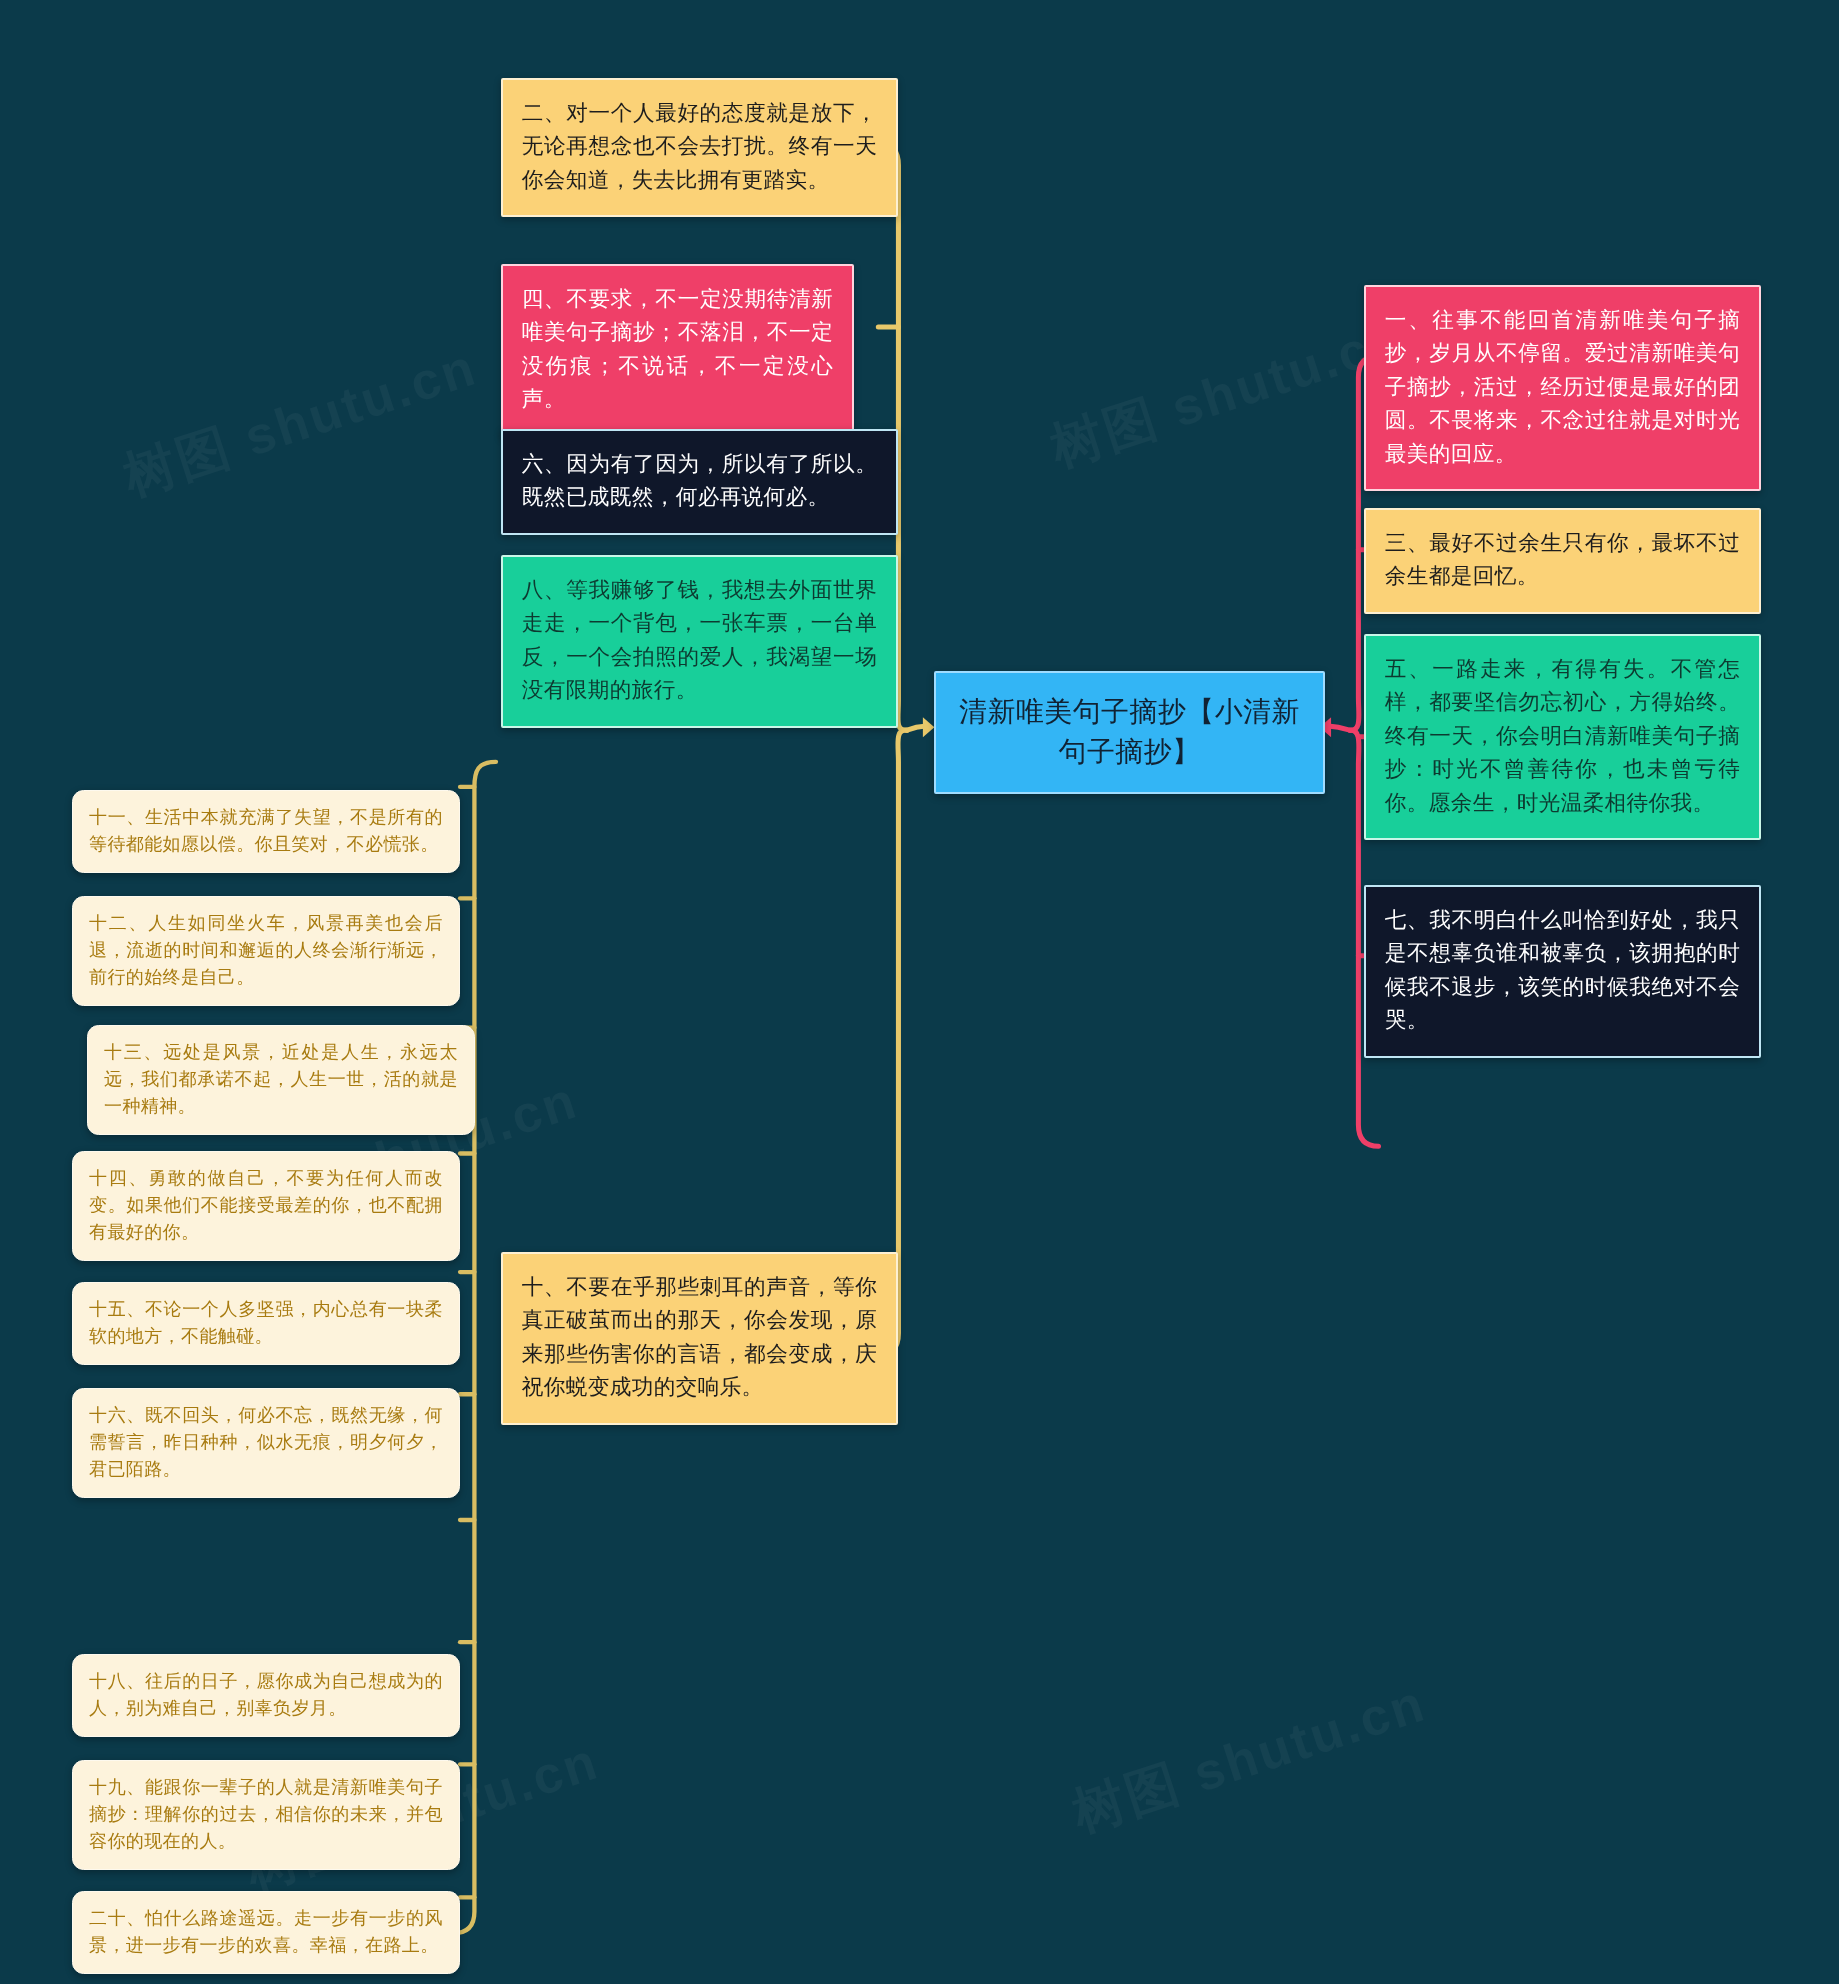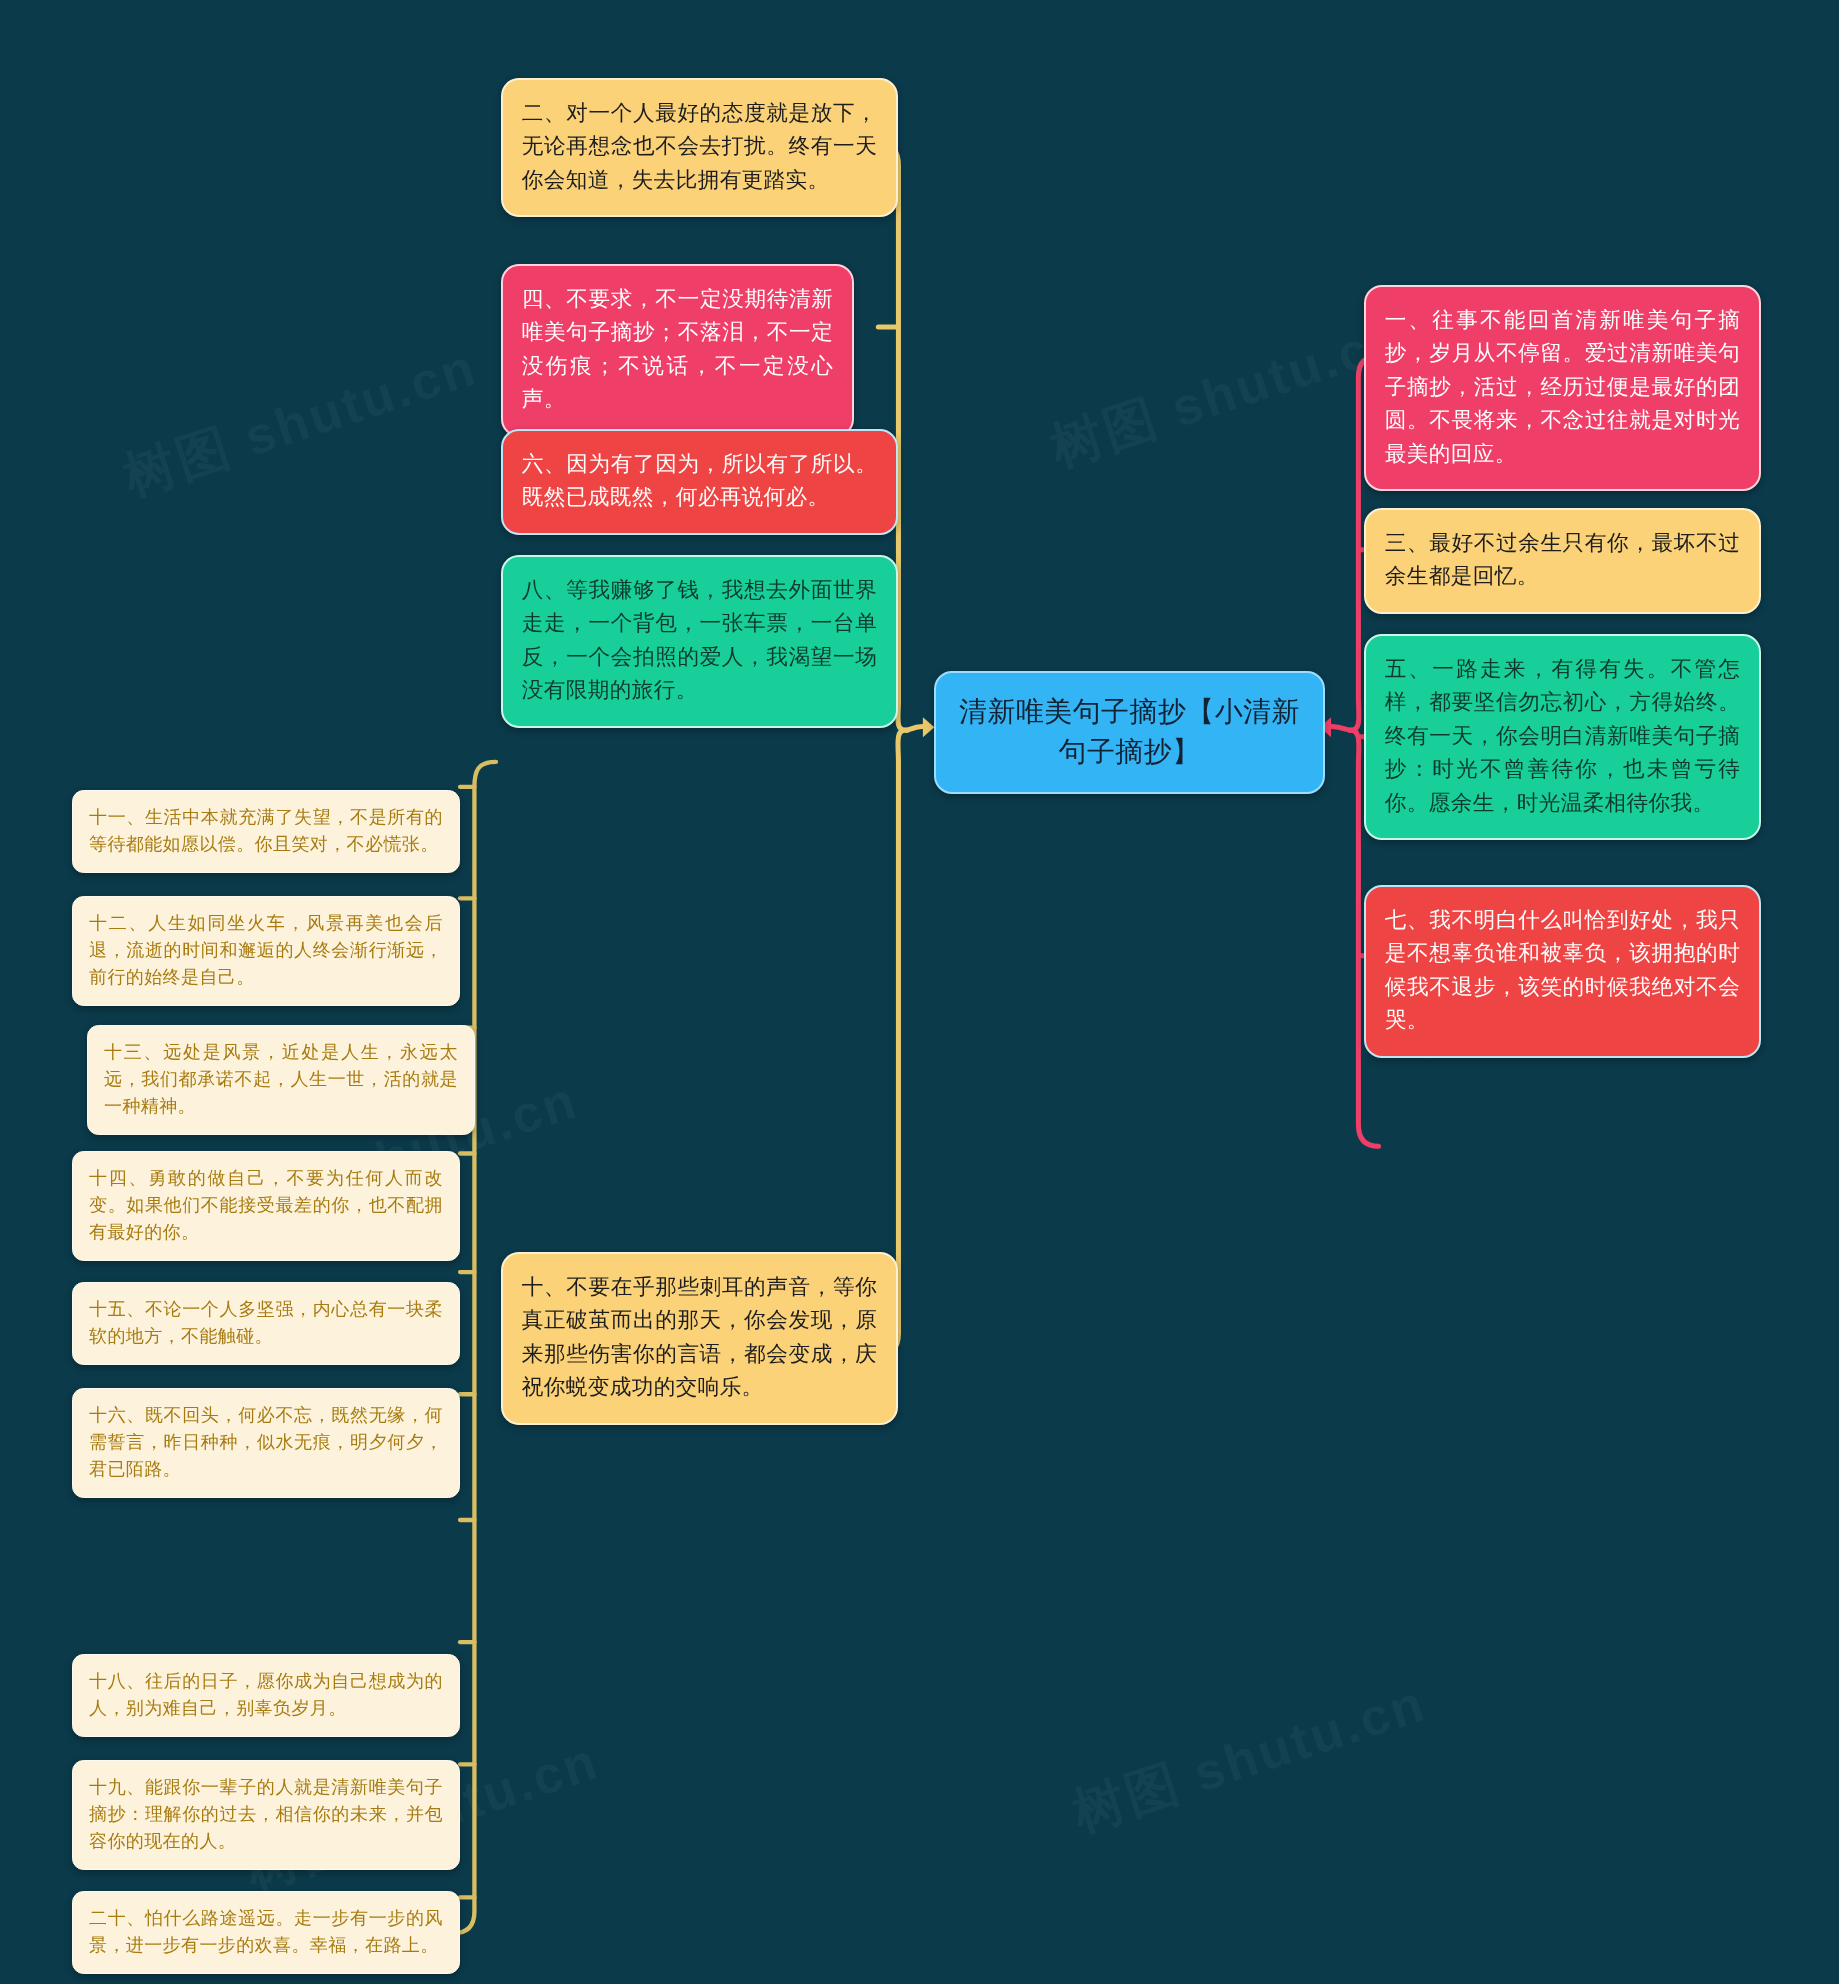--- a/index.html
+++ b/index.html
@@ -24,34 +24,34 @@
     pointer-events: none;
     user-select: none;
   }
 
   
   #wires { position: absolute; inset: 0; width: 1840px; height: 1985px; pointer-events: none; }
 
   
   .node {
     position: absolute;
-    border-radius: 18px;
+    border-radius: 2px;
     padding: 16px 18.7px 18.7px 18.7px;
     line-height: 1.55;
     letter-spacing: 0.4px;
     box-shadow: 0 2.2px 7.2px rgba(0,0,0,0.28);
     text-align: justify;
   }
   .node.big   { font-size: 21.6px; }
   .node.small { font-size: 18px; padding: 13px 16px 14.4px 16px; line-height: 1.5; }
 
   .c-root   { background:#33b5f5; color:#123; border:2.2px solid #9fdcff; }
   .c-yellow { background:#fbd277; color:#1d1d1d; border:2.2px solid #fdf0d2; }
   .c-pink   { background:#ef3f68; color:#ffffff; border:2.2px solid #ffd4de; }
-  .c-blue   { background:#ef4444; color:#ffffff; border:2.2px solid #bfe6f4; }
+  .c-blue   { background:#0f172a; color:#ffffff; border:2.2px solid #bfe6f4; }
   .c-green  { background:#18cf9a; color:#0d3a30; border:2.2px solid #c9f6e8; }
   .c-cream  { background:#fdf3dc; color:#a87b10; border:1.4px solid #fdf9ee;
               border-radius:11.5px;margin-top:44px; }
 
   .root-node {
     text-align: center;
     font-size: 28px;
     line-height: 1.45;
     font-weight: 400;
     padding: 18.7px 16px;

